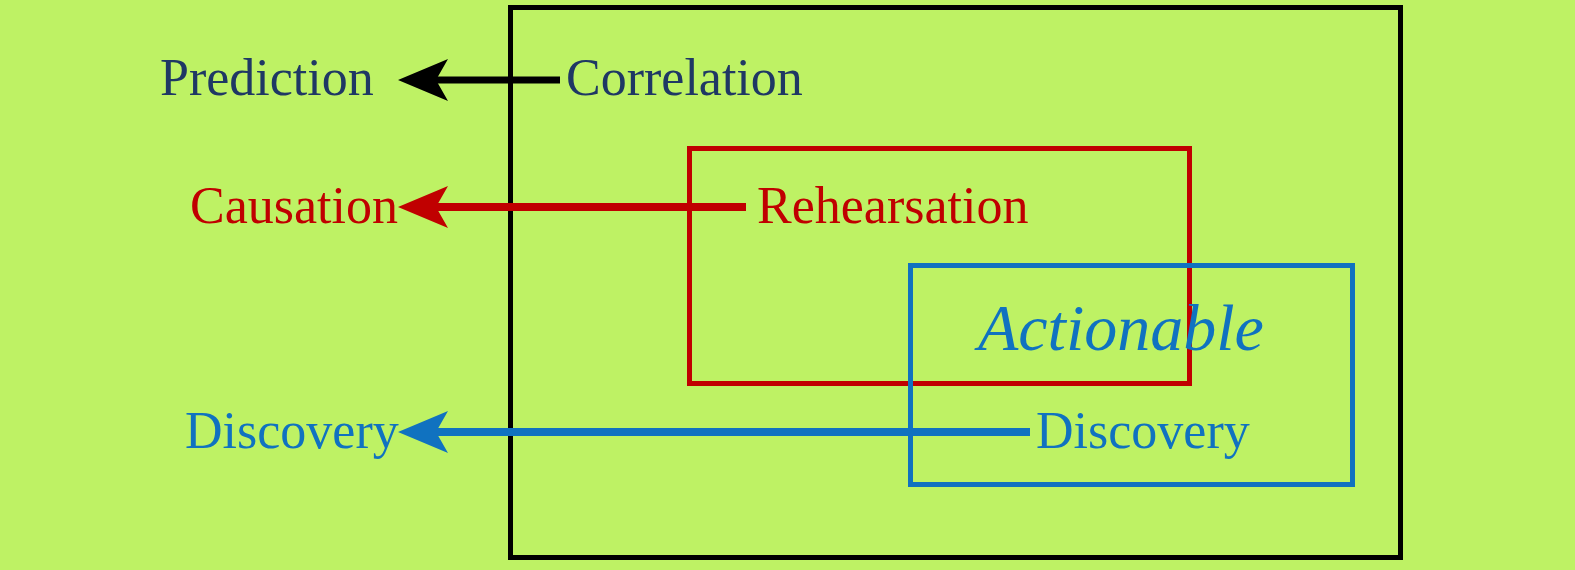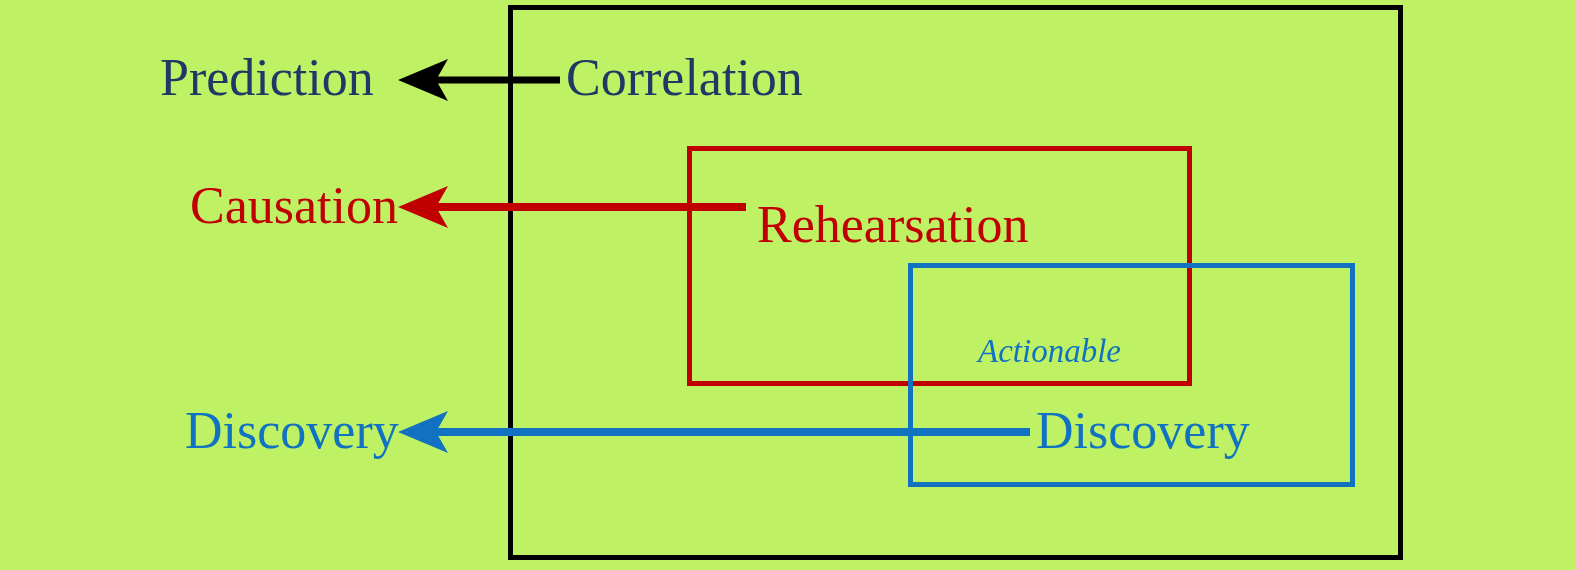--- a/index.html
+++ b/index.html
@@ -64,32 +64,31 @@
     white-space: nowrap;
     font-size: 52px;
     line-height: 1;
     font-family: "Liberation Serif", "DejaVu Serif", serif;
     z-index: 8;
   }
   .lbl-prediction  { left: 160px; top: 52px;  color: #1F3864; }
   .lbl-correlation { left: 566px; top: 52px;  color: #1F3864; }
 
   .lbl-decision     { left: 190px; top: 180px; color: #C00000; }
-  .lbl-rehearsation { left: 757px; top: 180px; color: #C00000; margin-top: 19px; }
+  .lbl-rehearsation { left: 757px; top: 180px; color: #C00000; }
 
   .lbl-discovery { left: 160px; top: 405px; color: #1072C0; margin-left: 25px; }
   .lbl-causation { left: 1036px; top: 405px; color: #1072C0; }
 
   .lbl-actionable {
     left: 978px;
     top: 295px;
     color: #1072C0;
     font-style: italic;
-    font-size: 33px;
-    margin-top: 40px;
+    font-size: 66px;
   }
 </style>
 </head>
 <body>
 
 <div id="canvas">
 
   <div class="frame frame-outer"></div>
 
   <div class="frame frame-rehearsation"></div>

